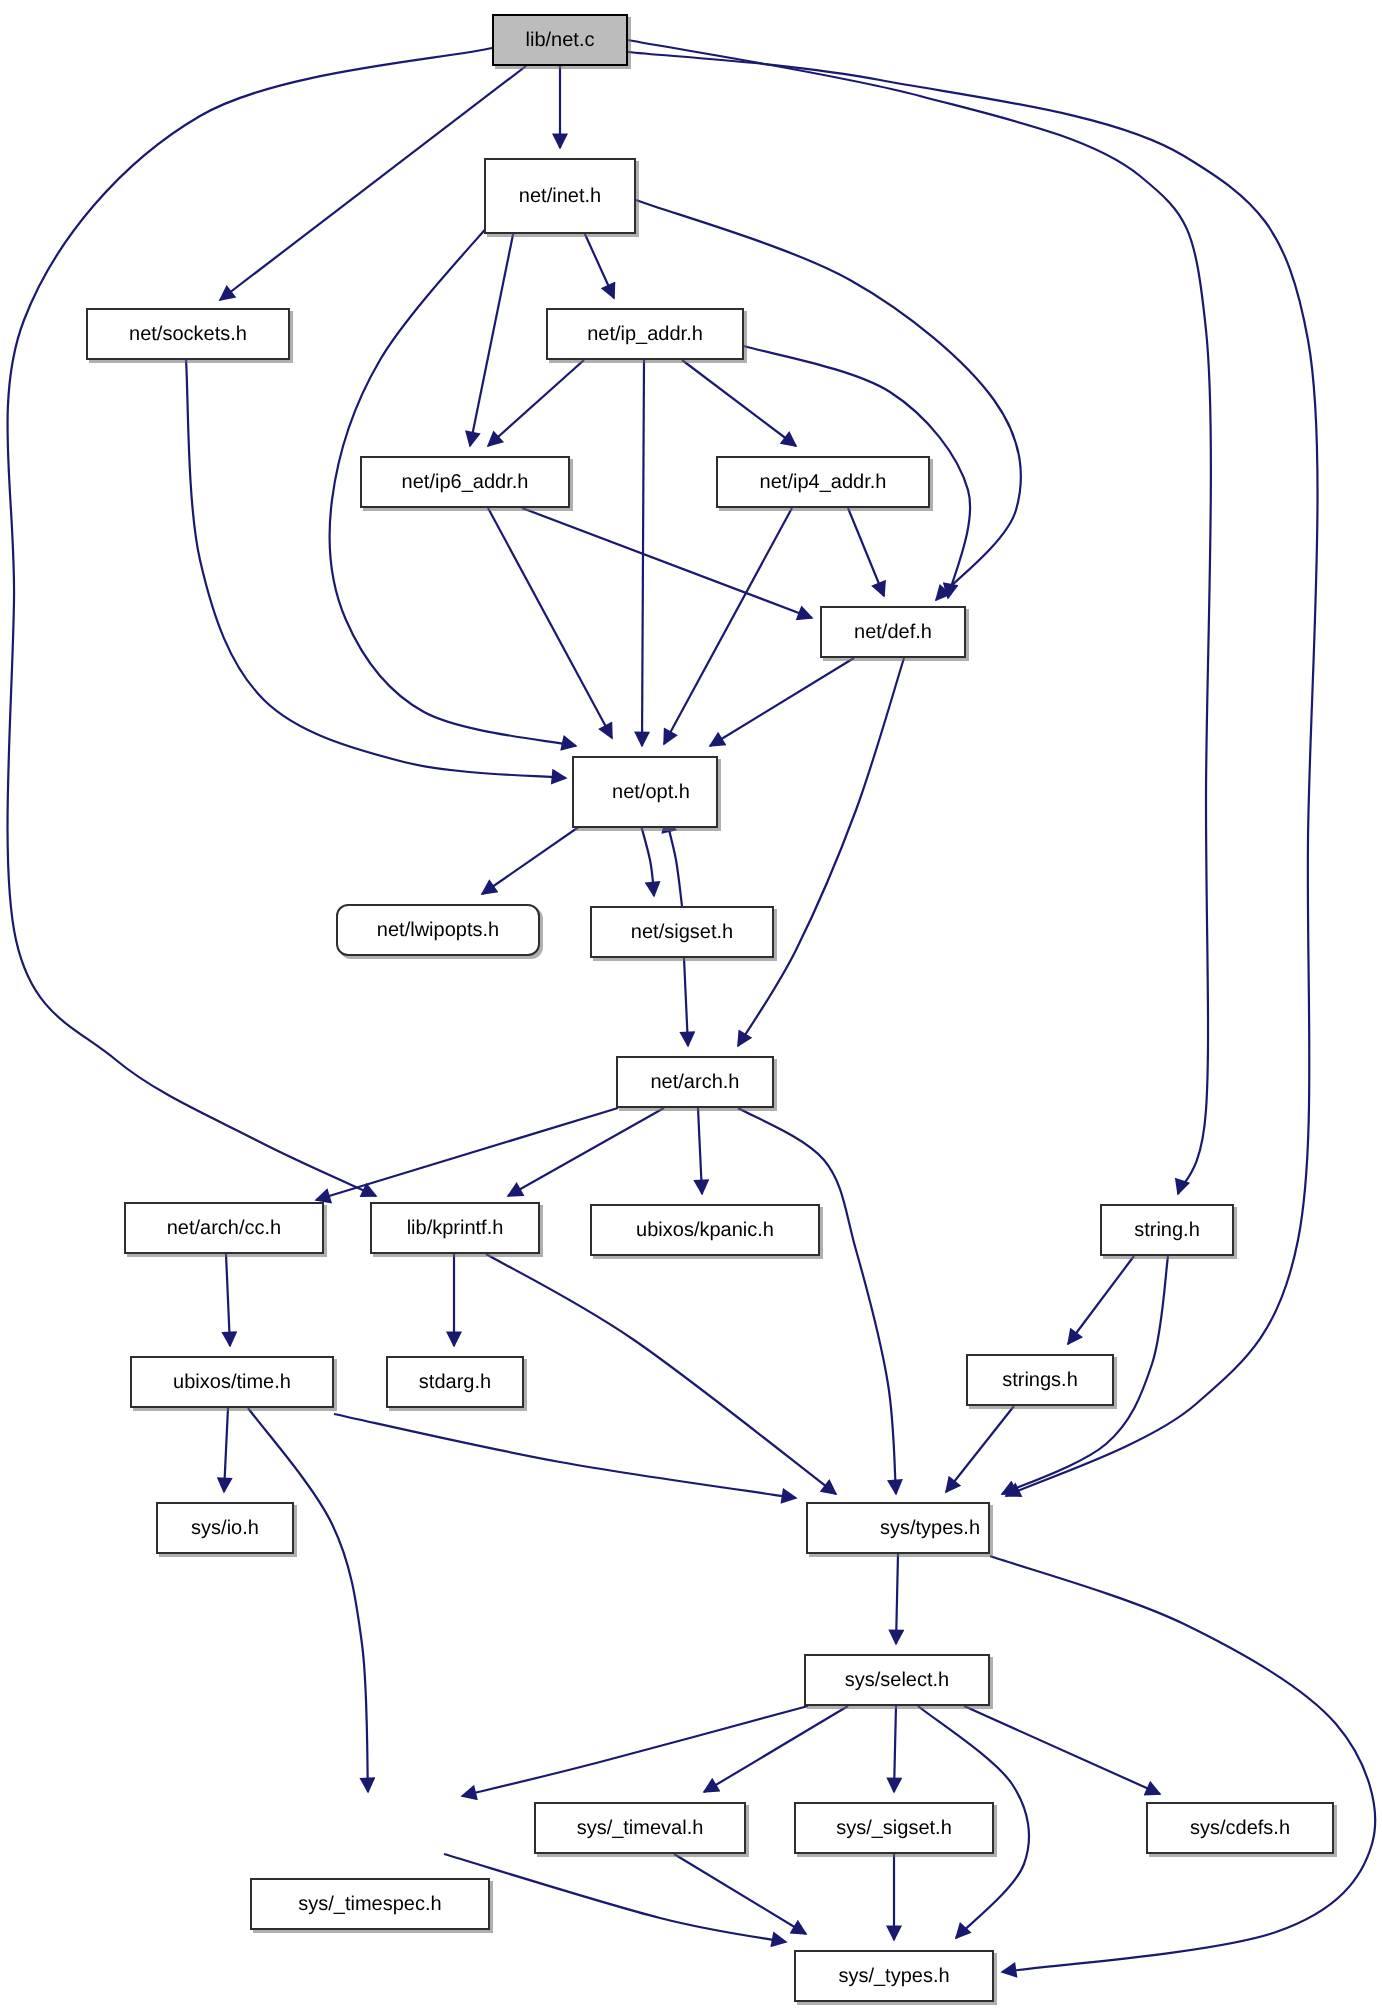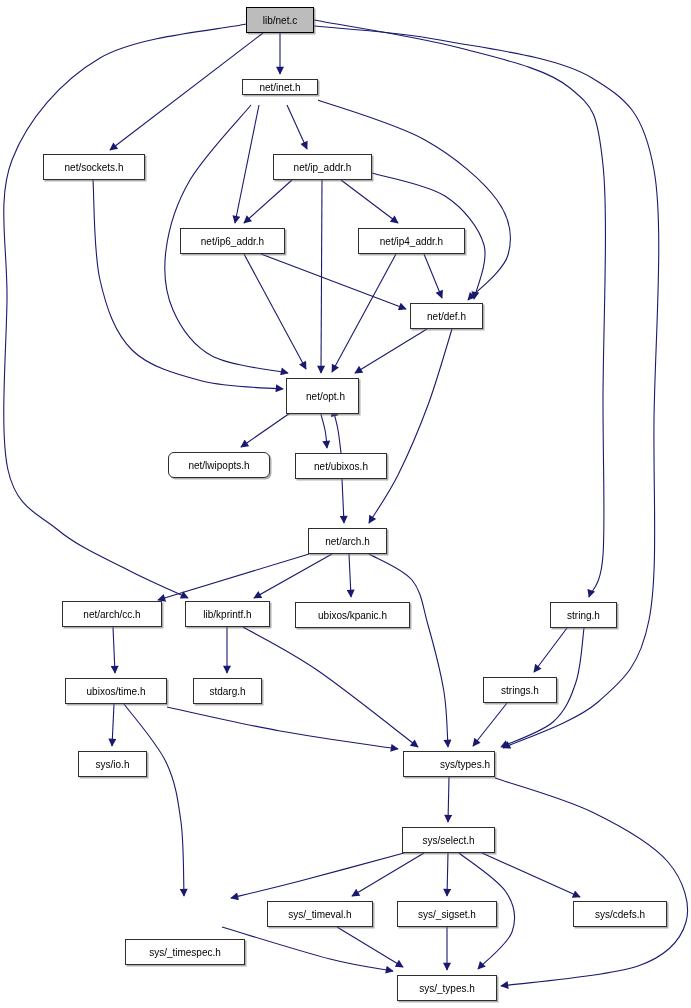--- a/index.html
+++ b/index.html
@@ -81,29 +81,29 @@
       <path d="M424,853 L352,896" fill="none" stroke="#191970" stroke-width="1.1" marker-end="url(#arrow)"></path>
       <path d="M448,853 L447,896" fill="none" stroke="#191970" stroke-width="1.1" marker-end="url(#arrow)"></path>
       <path d="M482,853 L580,897" fill="none" stroke="#191970" stroke-width="1.1" marker-end="url(#arrow)"></path>
       <path d="M459,853 C466.8,859.5 497.2,878.8 506,892 C514.8,905.2 516.7,919.2 512,932 C507.3,944.8 483.7,962.8 478,969" fill="none" stroke="#191970" stroke-width="1.1" marker-end="url(#arrow)"></path>
       <path d="M222,927 C240.0,932.3 301.5,951.7 330,959 C358.5,966.3 382.5,969.0 393,971" fill="none" stroke="#191970" stroke-width="1.1" marker-end="url(#arrow)"></path>
       <path d="M337,927 L403,967" fill="none" stroke="#191970" stroke-width="1.1" marker-end="url(#arrow)"></path>
       <path d="M447,927 L447,970" fill="none" stroke="#191970" stroke-width="1.1" marker-end="url(#arrow)"></path>
     </svg>
 
 <div class="node root" style="left: 246px; top: 7px; width: 68px; height: 26px;">lib/net.c</div>
-    <div class="node" style="left: 242px; top: 79px; width: 76px; height: 16px;">net/inet.h</div>
+    <div class="node" style="left: 242px; top: 79px; width: 76px; height: 38px;">net/inet.h</div>
     <div class="node" style="left: 43px; top: 154px; width: 102px; height: 26px;">net/sockets.h</div>
     <div class="node" style="left: 273px; top: 154px; width: 99px; height: 26px;">net/ip_addr.h</div>
     <div class="node" style="left: 180px; top: 228px; width: 105px; height: 26px;">net/ip6_addr.h</div>
     <div class="node" style="left: 358px; top: 228px; width: 107px; height: 26px;">net/ip4_addr.h</div>
     <div class="node" style="left: 410px; top: 303px; width: 73px; height: 26px;">net/def.h</div>
     <div class="node" style="left: 286px; top: 378px; width: 73px; height: 36px; padding-left: 6px;">net/opt.h</div>
     <div class="node" style="left: 168px; top: 452px; width: 102px; height: 26px; border-radius: 6px;">net/lwipopts.h</div>
-    <div class="node" style="left: 295px; top: 453px; width: 92px; height: 26px;">net/ubixos.h</div>
+    <div class="node" style="left: 295px; top: 453px; width: 92px; height: 26px;">net/sigset.h</div>
     <div class="node" style="left: 308px; top: 528px; width: 79px; height: 26px;">net/arch.h</div>
     <div class="node" style="left: 62px; top: 601px; width: 100px; height: 26px;">net/arch/cc.h</div>
     <div class="node" style="left: 185px; top: 601px; width: 85px; height: 26px;">lib/kprintf.h</div>
     <div class="node" style="left: 295px; top: 602px; width: 115px; height: 26px;">ubixos/kpanic.h</div>
     <div class="node" style="left: 550px; top: 602px; width: 67px; height: 26px;">string.h</div>
     <div class="node" style="left: 65px; top: 678px; width: 102px; height: 26px; text-align: center;">ubixos/time.h</div>
     <div class="node" style="left: 193px; top: 678px; width: 69px; height: 26px;">stdarg.h</div>
     <div class="node" style="left: 483px; top: 677px; width: 74px; height: 26px;">strings.h</div>
     <div class="node" style="left: 78px; top: 751px; width: 69px; height: 26px;">sys/io.h</div>
     <div class="node" style="left: 403px; top: 751px; width: 92px; height: 26px; padding-left: 32px;">sys/types.h</div>

